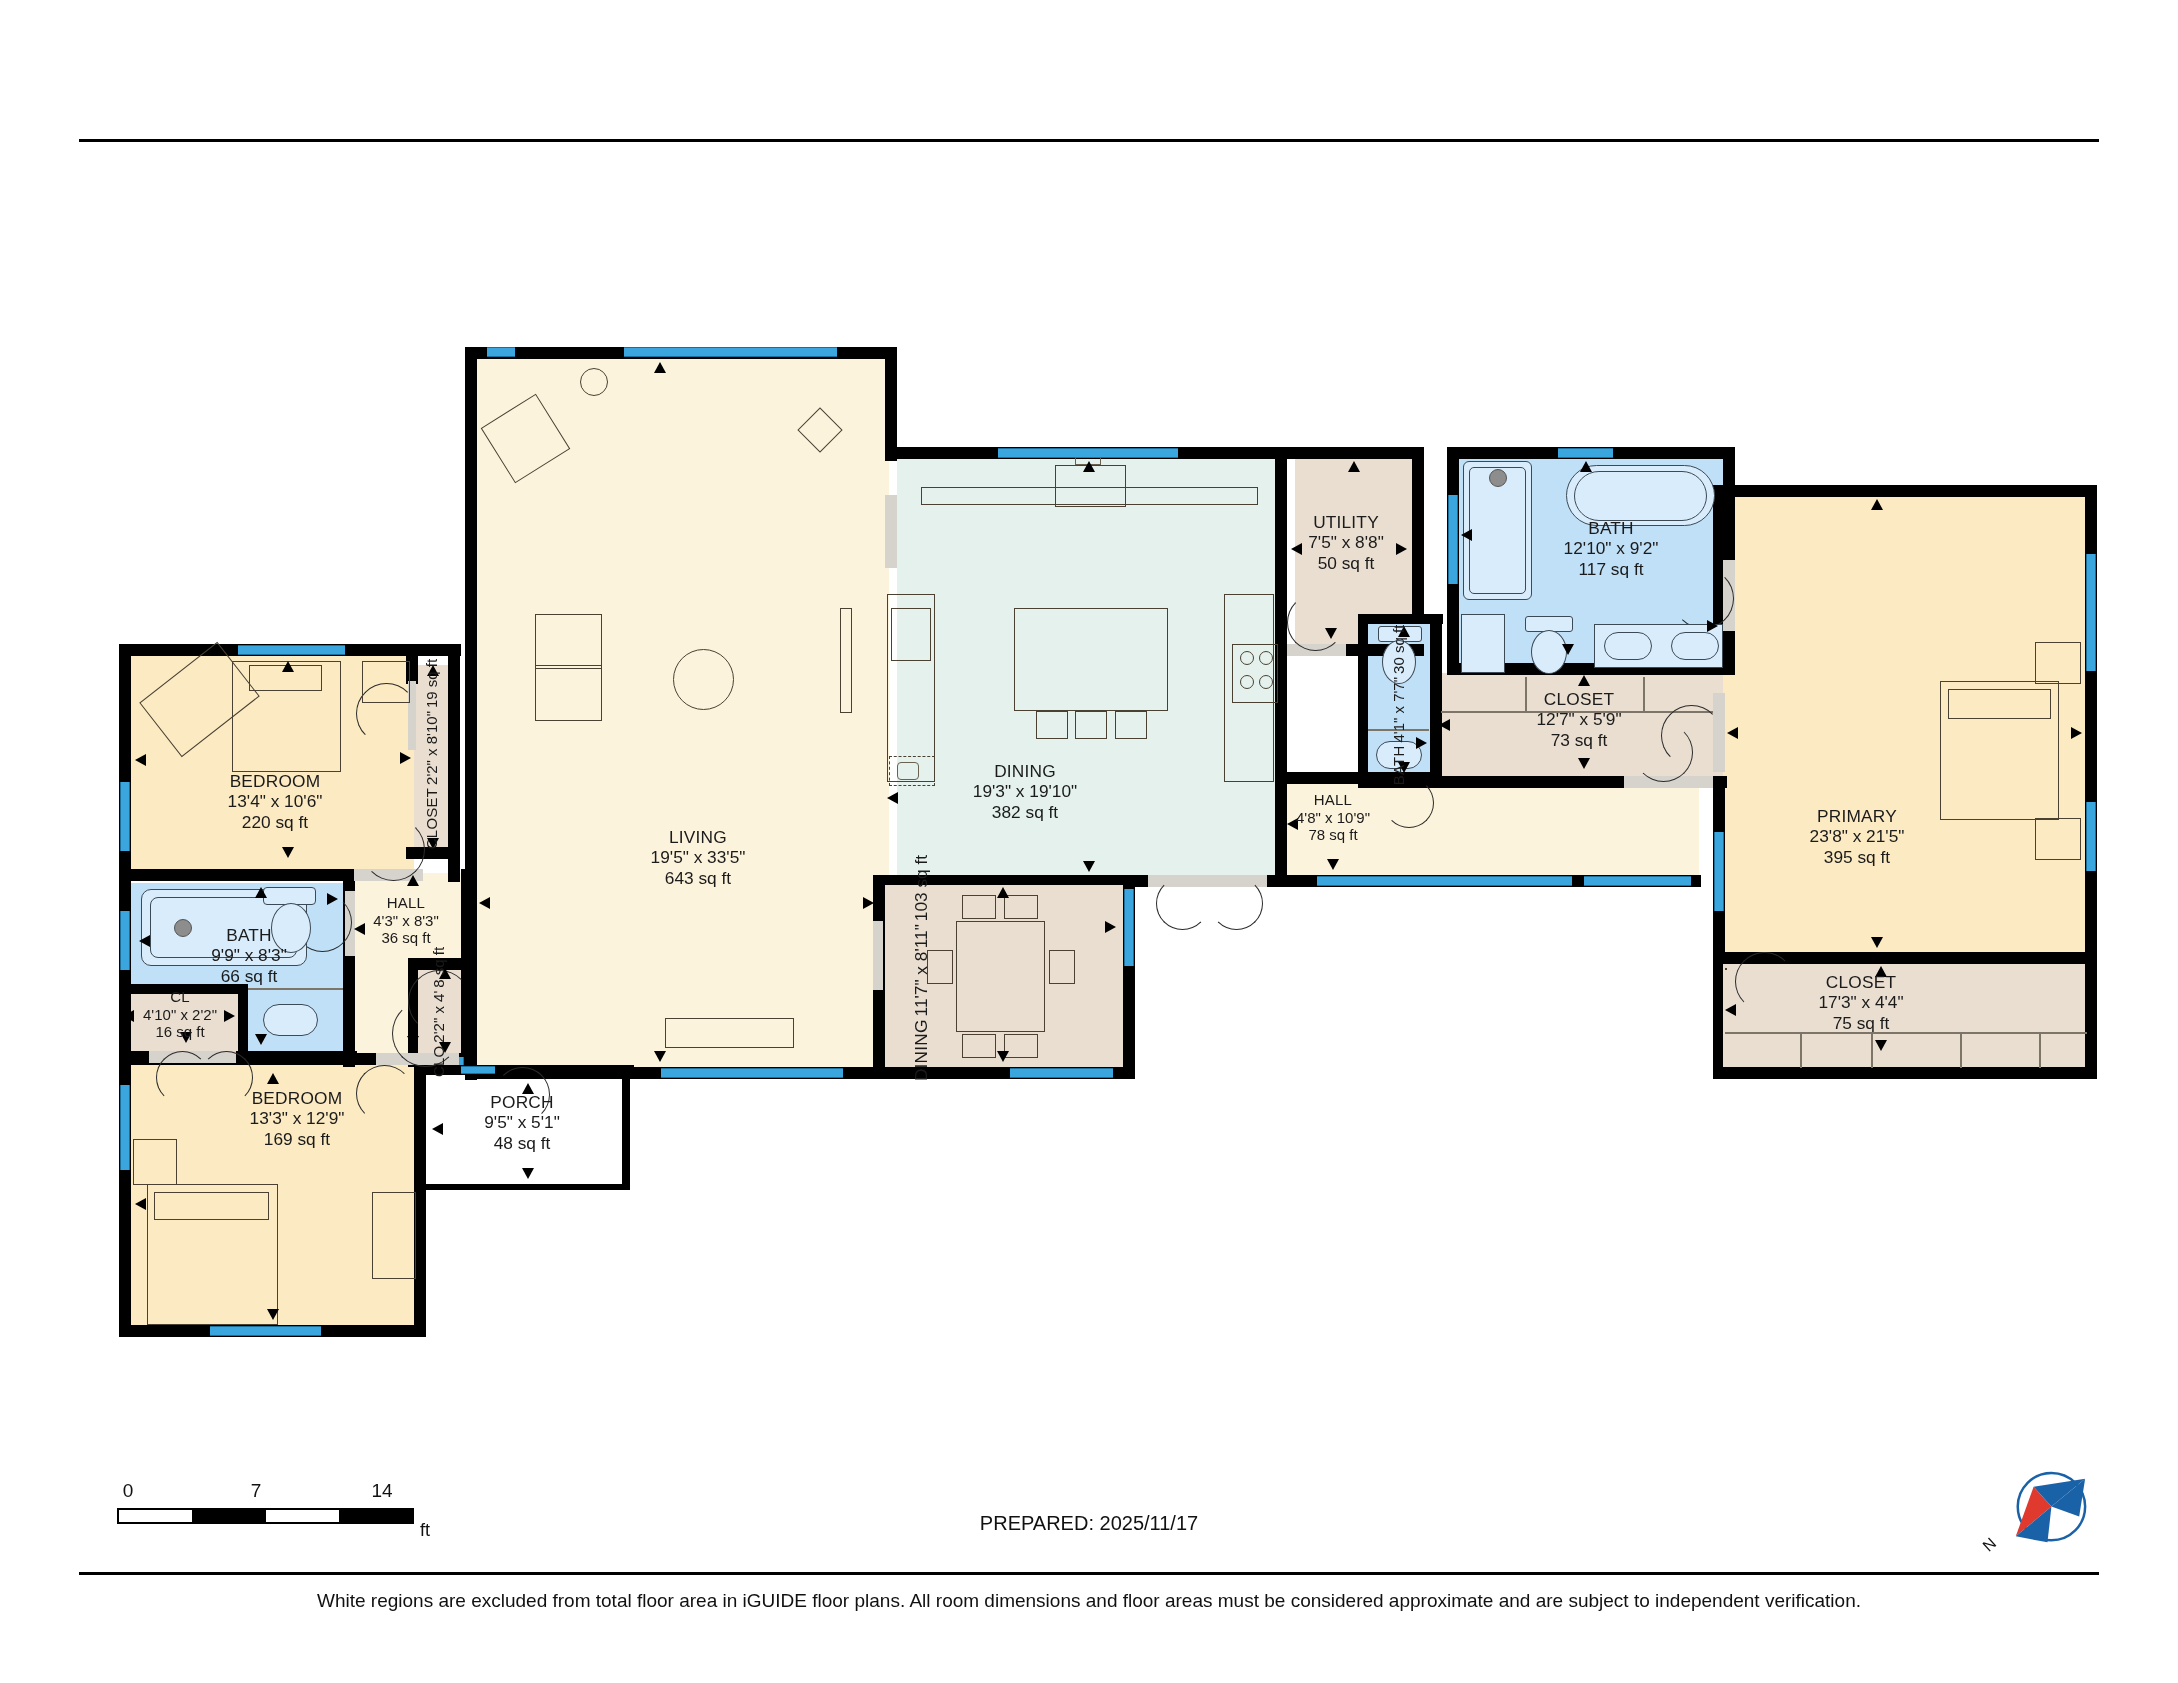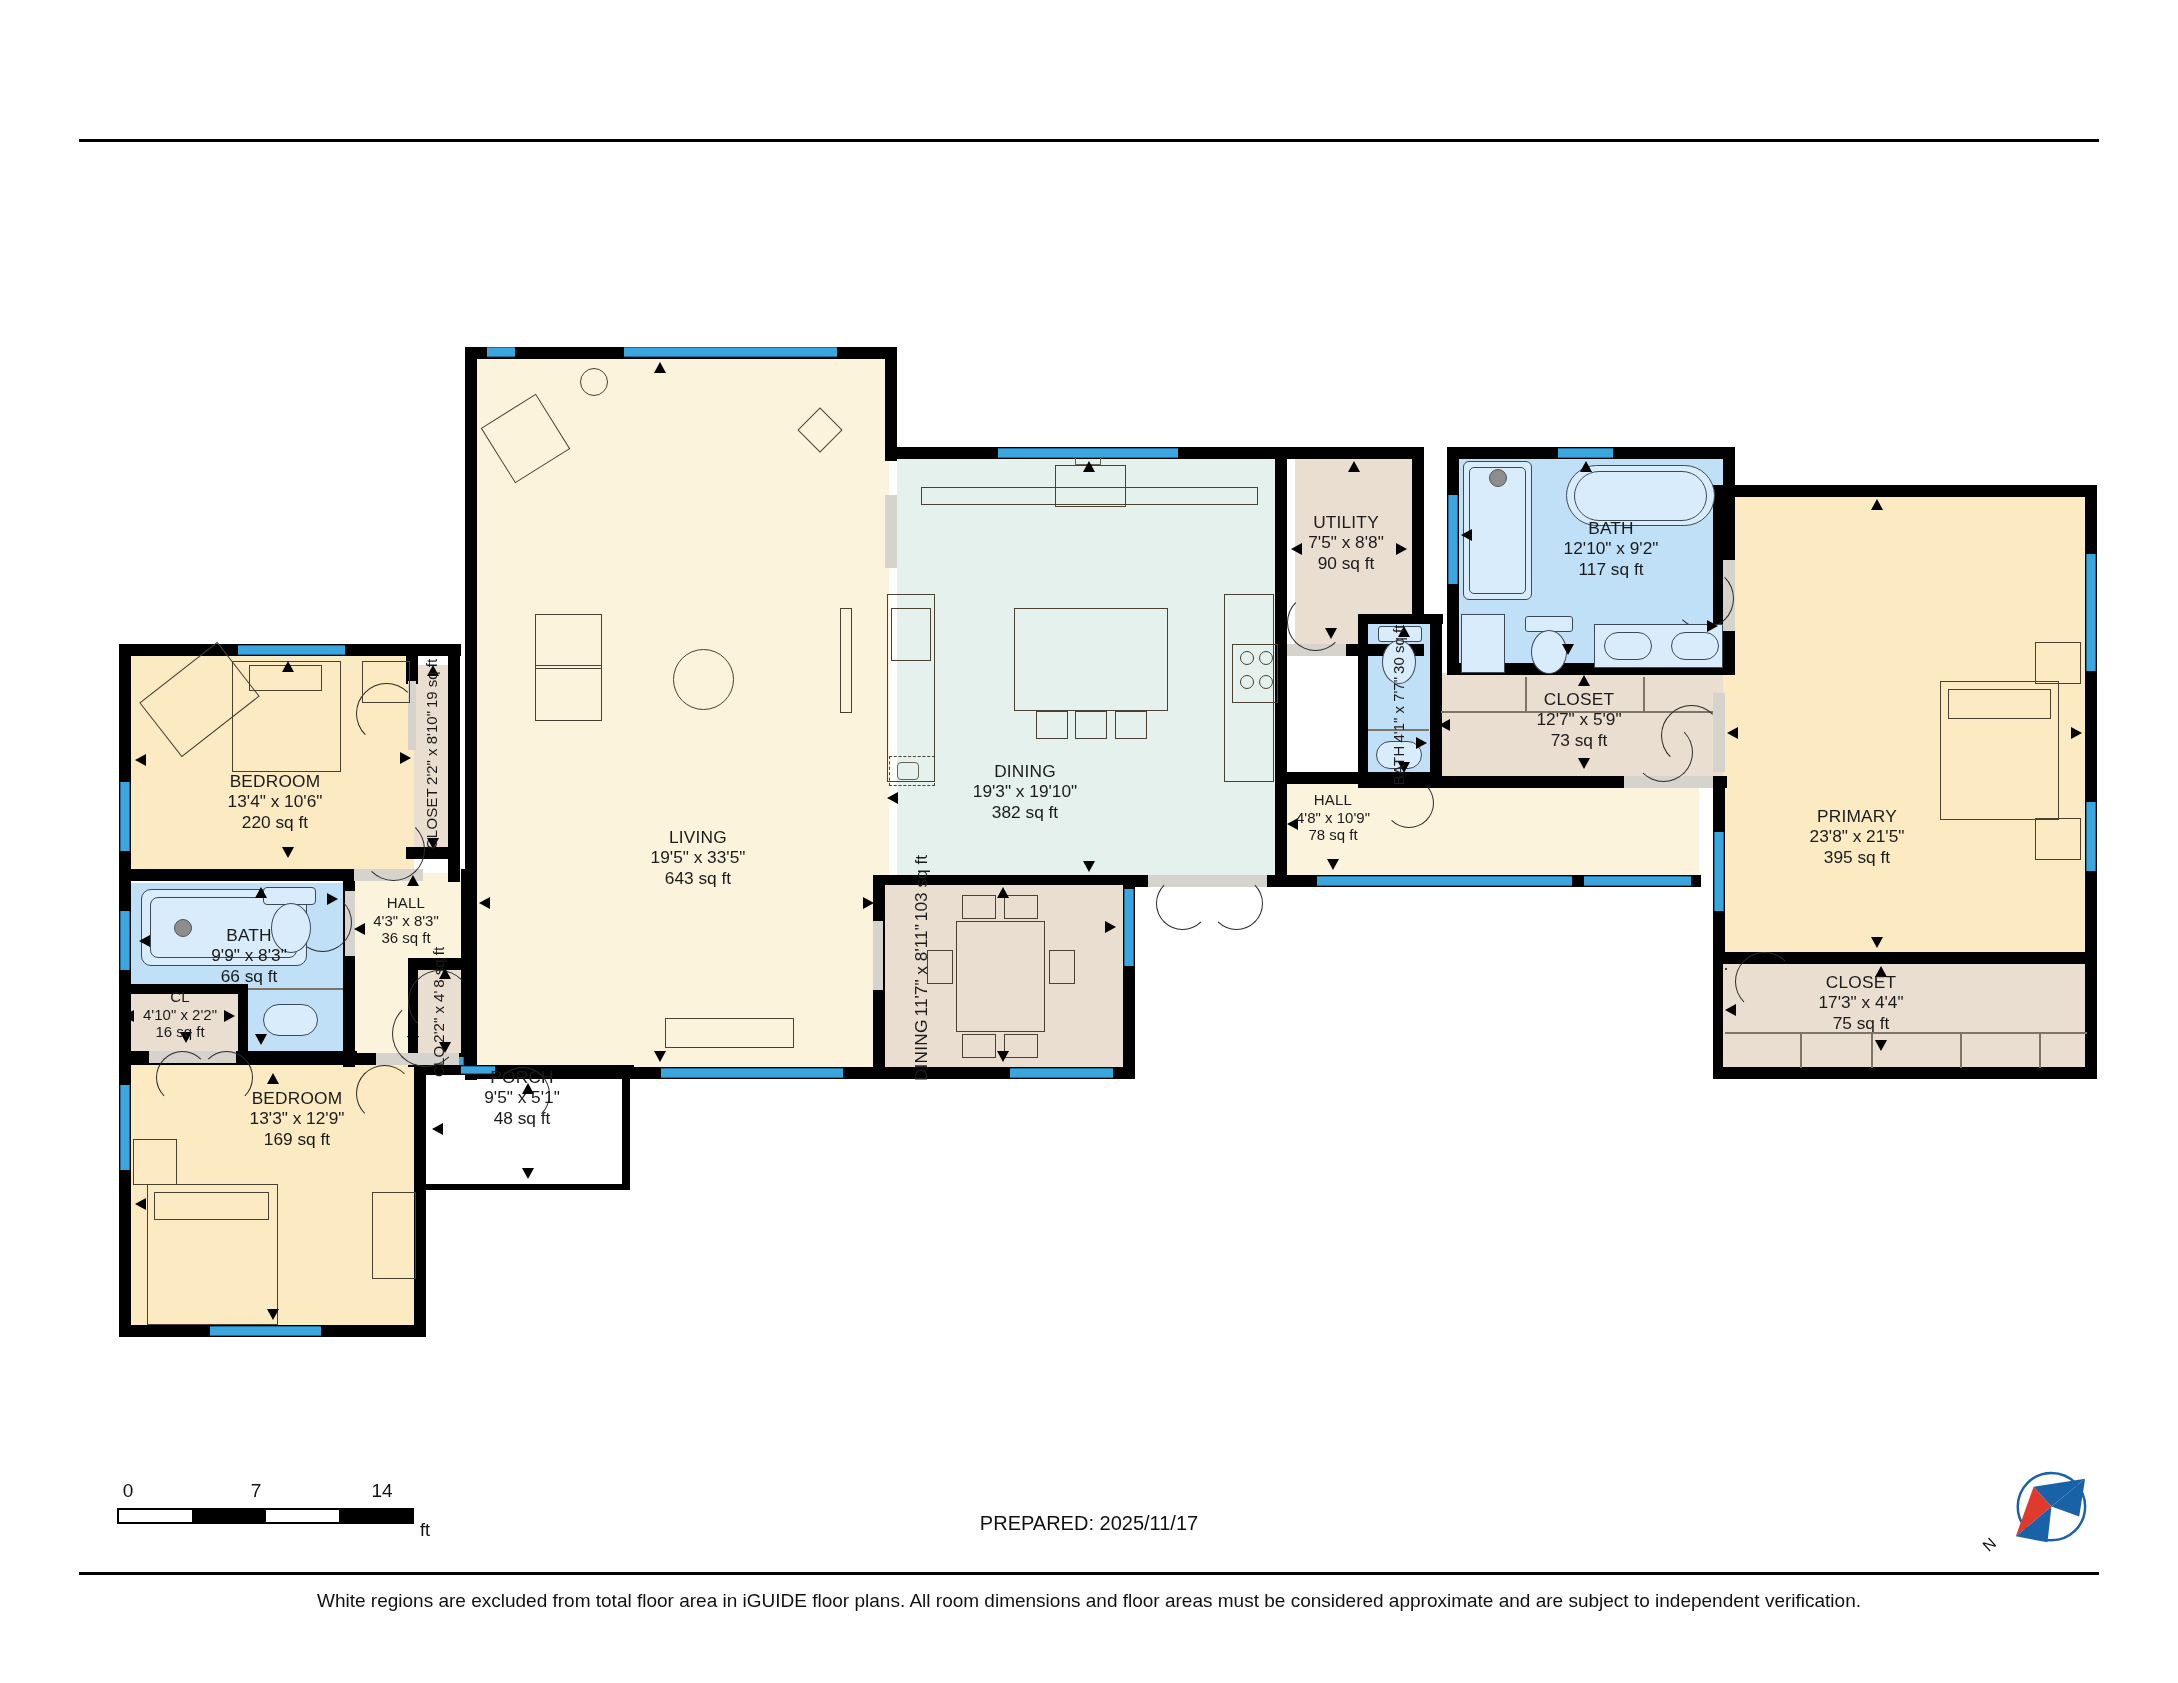--- a/index.html
+++ b/index.html
@@ -474,21 +474,21 @@
     <div class="dm">2'2" x 4'</div>
     <div class="nm">CLO</div>
   </div>
 
   <div class="rlabel" style="left:297px;top:1119px;">
     <div class="nm">BEDROOM</div>
     <div class="dm">13'3" x 12'9"</div>
     <div class="ar">169 sq ft</div>
   </div>
 
-  <div class="rlabel" style="left:522px;top:1098px;">
+  <div class="rlabel" style="left:522px;top:1123px;">
     <div class="nm">PORCH</div>
     <div class="dm">9'5" x 5'1"</div>
     <div class="ar">48 sq ft</div>
   </div>
 
   <div class="rlabel" style="left:698px;top:858px;">
     <div class="nm">LIVING</div>
     <div class="dm">19'5" x 33'5"</div>
     <div class="ar">643 sq ft</div>
   </div>
@@ -501,21 +501,21 @@
 
   <div class="rlabel vertstack" style="left:921px;top:968px;">
     <div class="ar">103 sq ft</div>
     <div class="dm">11'7" x 8'11"</div>
     <div class="nm">DINING</div>
   </div>
 
   <div class="rlabel" style="left:1346px;top:543px;">
     <div class="nm">UTILITY</div>
     <div class="dm">7'5" x 8'8"</div>
-    <div class="ar">90 sq ft</div>
+    <div class="ar">50 sq ft</div>
   </div>
 
   <div class="rlabel small vertstack" style="left:1399px;top:705px;">
     <div class="ar">30 sq ft</div>
     <div class="dm">4'1" x 7'7"</div>
     <div class="nm">BATH</div>
   </div>
 
   <div class="rlabel small" style="left:1333px;top:818px;">
     <div class="nm">HALL</div>

